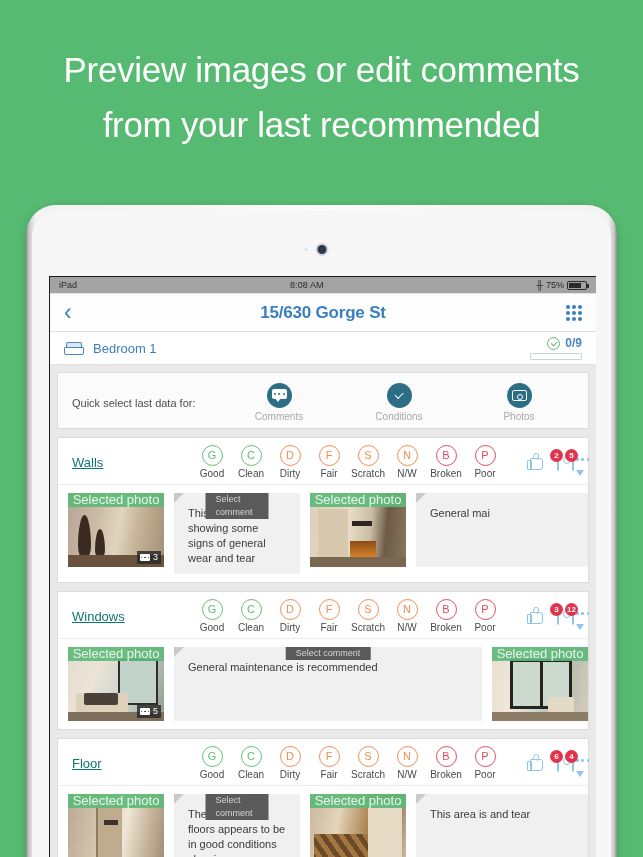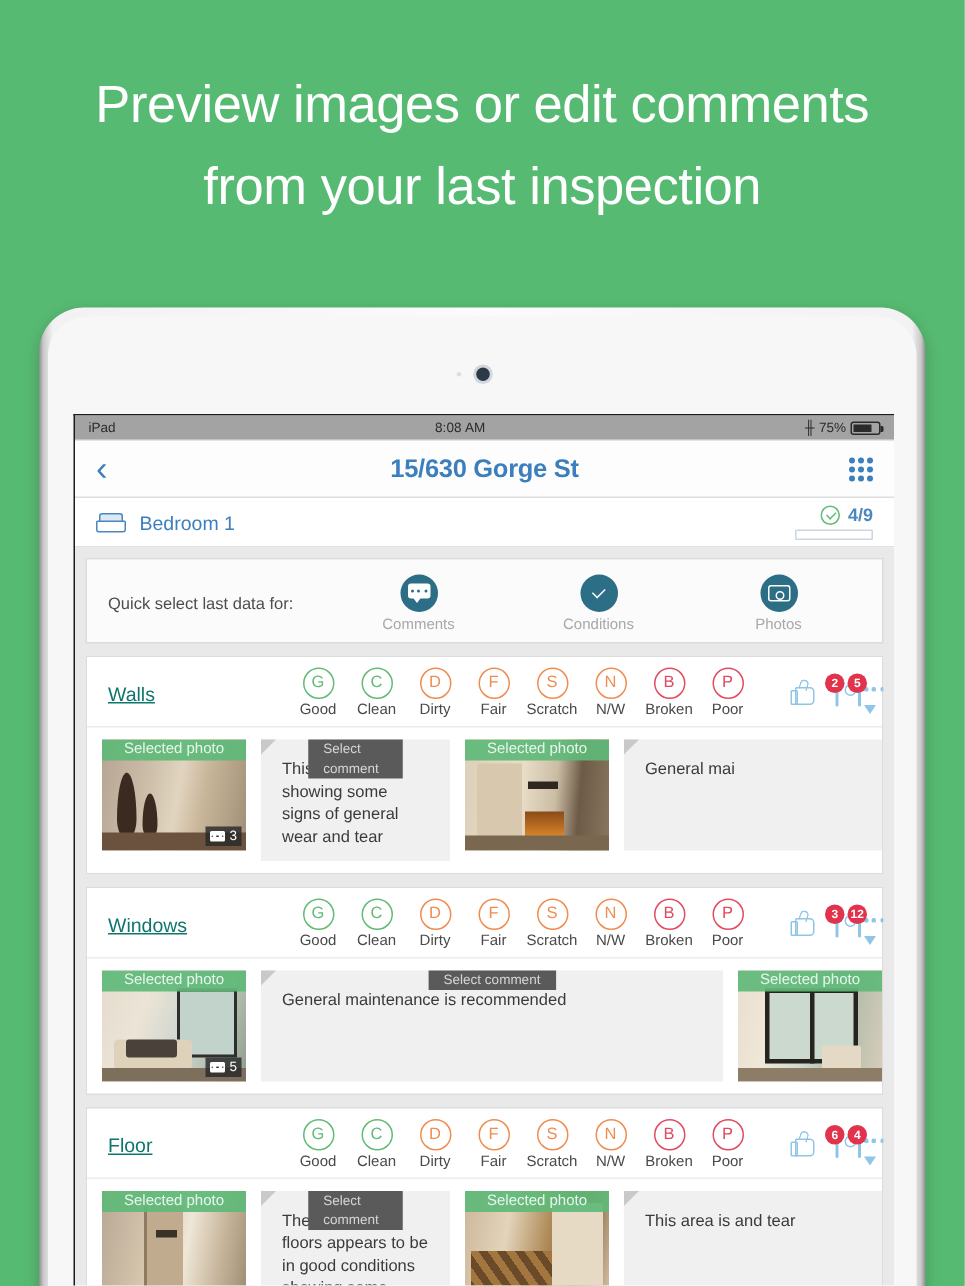--- a/index.html
+++ b/index.html
@@ -385,21 +385,21 @@
     width: 96px; height: 74px;
     flex: 0 0 auto;
     overflow: hidden;
     background: #c9b9a5;
   }
   .photo .sel-banner {
     position: absolute; top: 0; left: 0; right: 0;
     height: 14px;
     background: rgba(96,184,120,0.92);
     color: #e7f6ec;
-    font-size: 10px;
+    font-size: 13px;
     line-height: 14px;
     text-align: center;
     z-index: 2;
   }
   .photo .cbadge {
     position: absolute; right: 3px; bottom: 3px;
     height: 13px;
     background: rgba(40,40,40,0.82);
     color: #ffffff;
     font-size: 9px;
@@ -487,21 +487,21 @@
     font-size: 11px;
     color: #3a3a3a;
     line-height: 15px;
   }
 </style>
 </head>
 <body>
 
 <div class="promo">
   <span>Preview images or edit comments</span>
-  <span>from your last inspection</span>
+  <span>from your last recommended</span>
 </div>
 
 <div class="device">
   <div class="device-inner">
     <div class="camera"></div>
   </div>
 </div>
 
 <div class="screen">
 
@@ -535,21 +535,21 @@
 
   <div class="roombar">
     <div class="bed-icon">
       <div class="head"></div>
         <div class="frame"></div>
     </div>
     <div class="room-label">Bedroom 1</div>
     <div class="progress-wrap">
       <div class="progress-top">
         <span class="check-circle"></span>
-        <span class="progress-count">4/9</span>
+        <span class="progress-count">0/9</span>
       </div>
       <div class="progress-bar"></div>
     </div>
   </div>
 
   <div class="body-scroll">
 
     <div class="card">
       <div class="quick-row">
         <div class="quick-label">Quick select last data for:</div>

